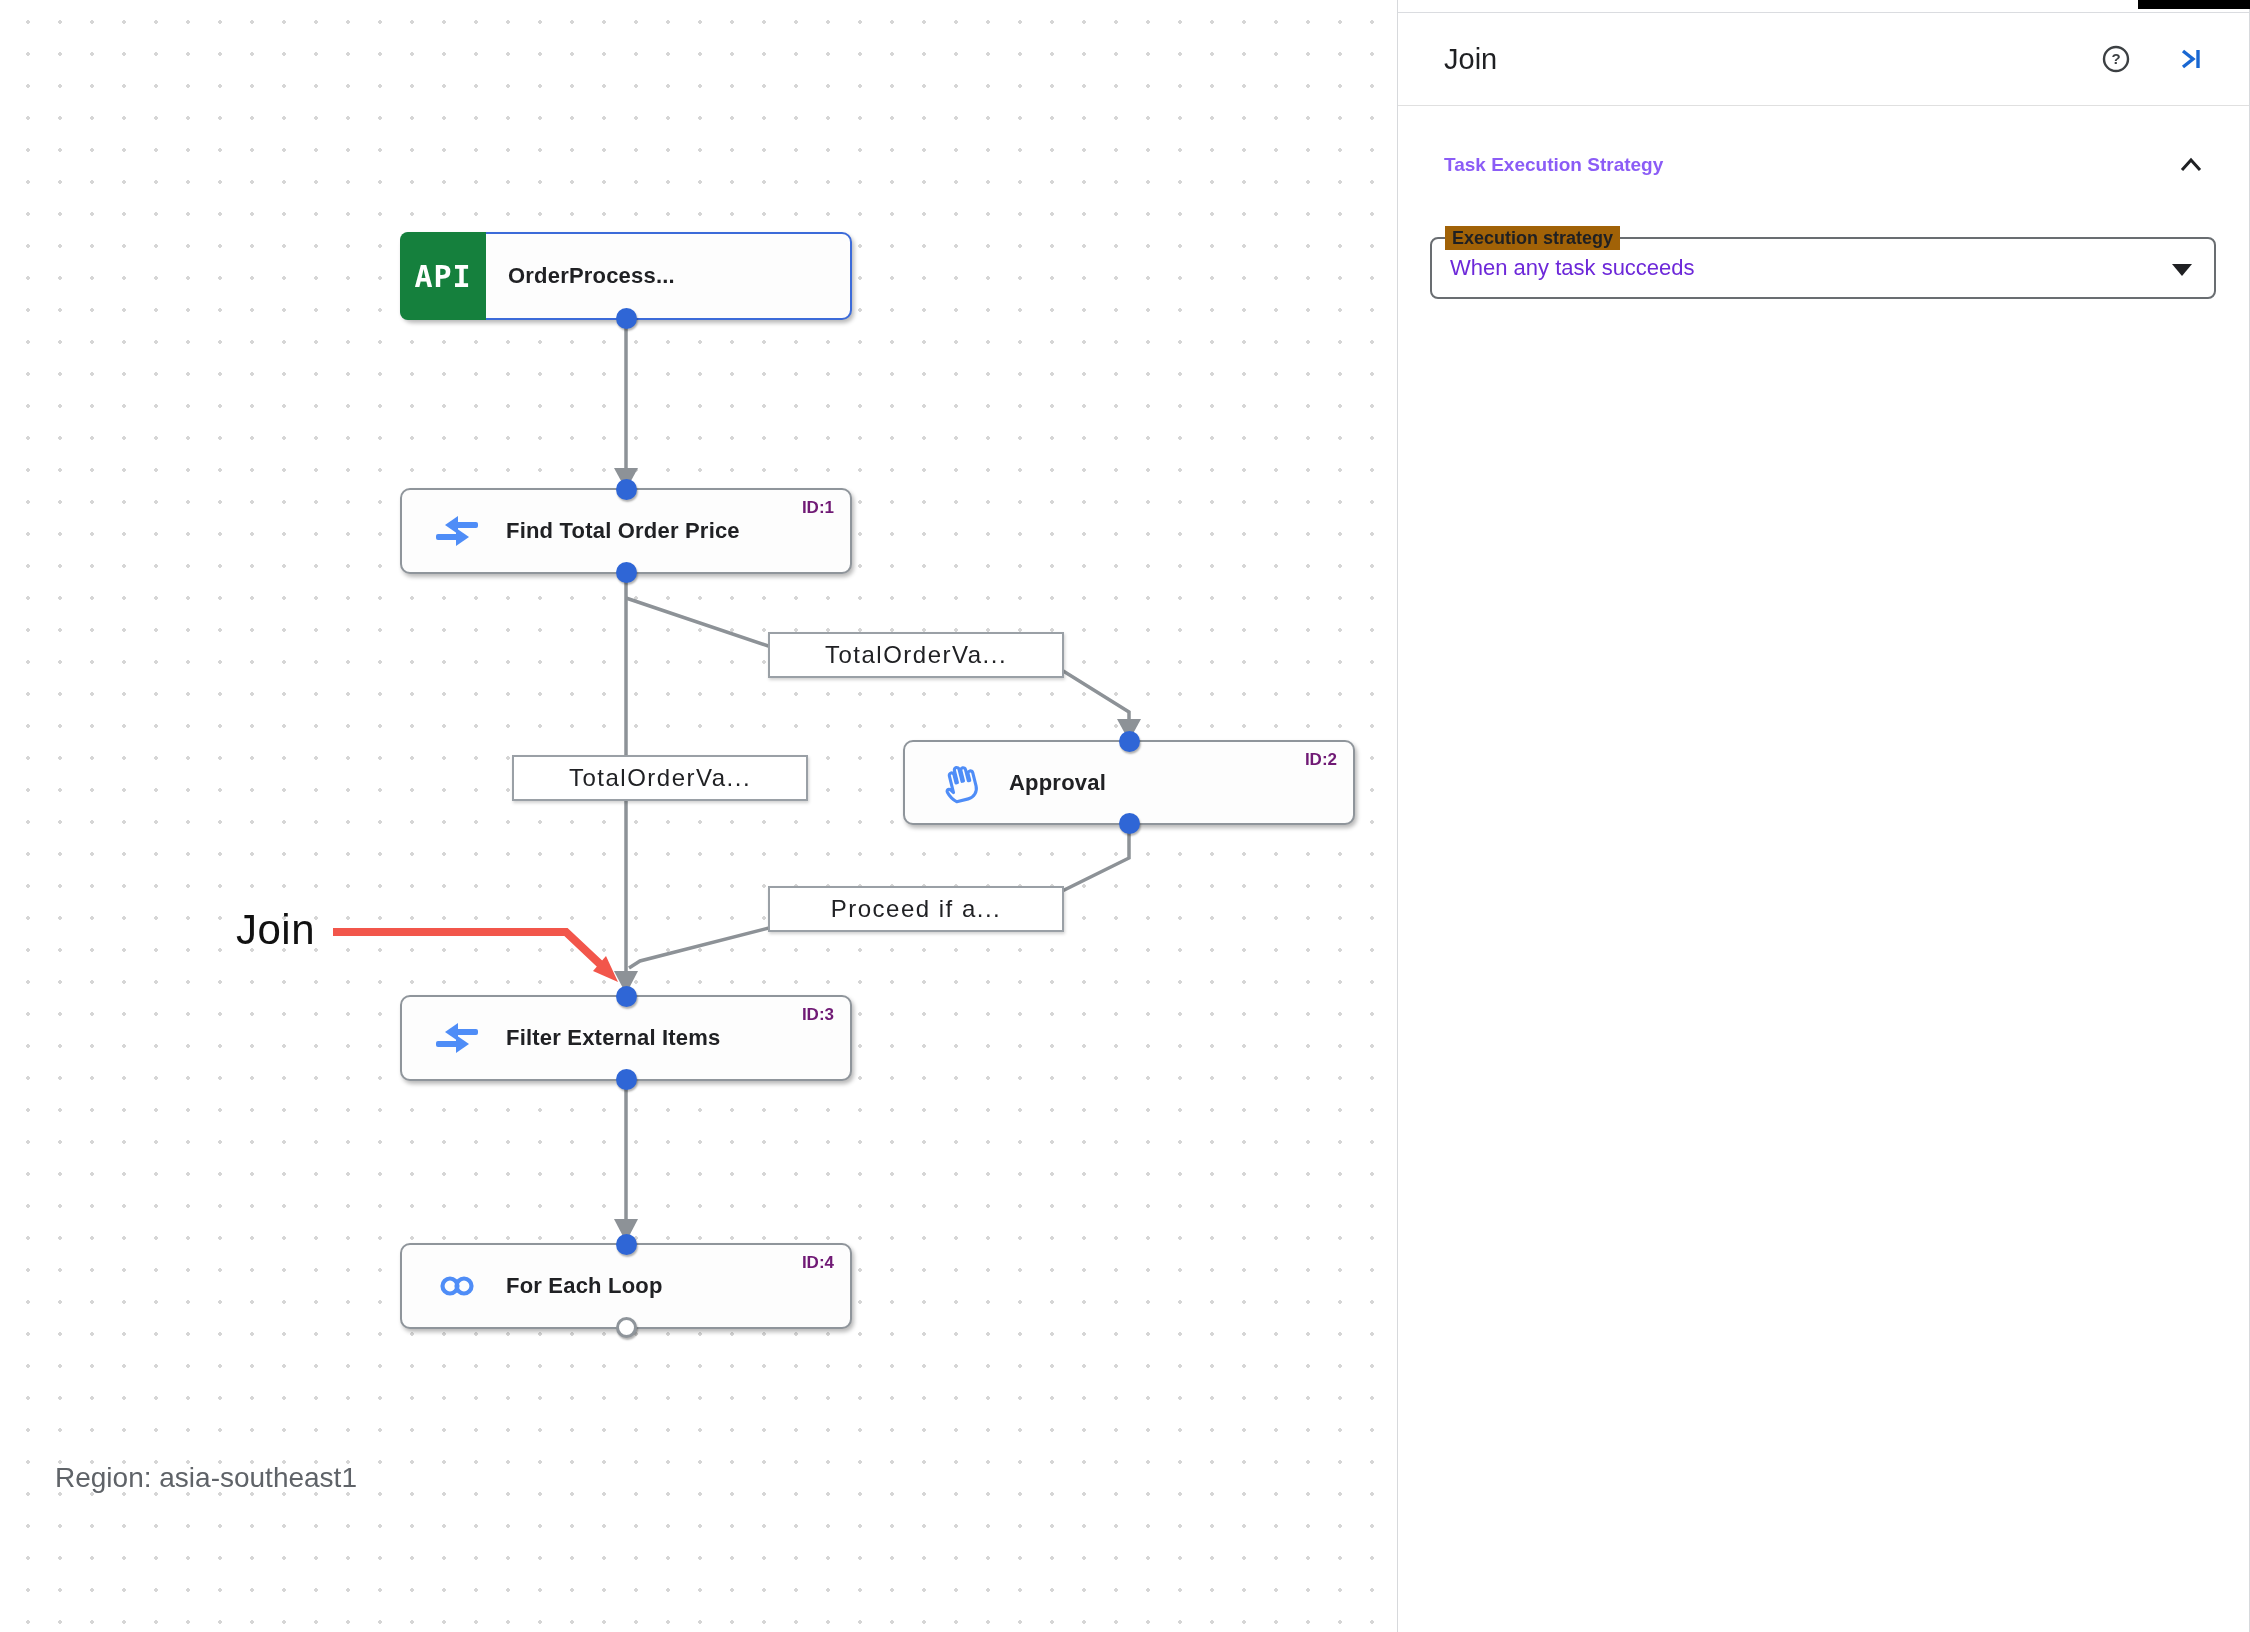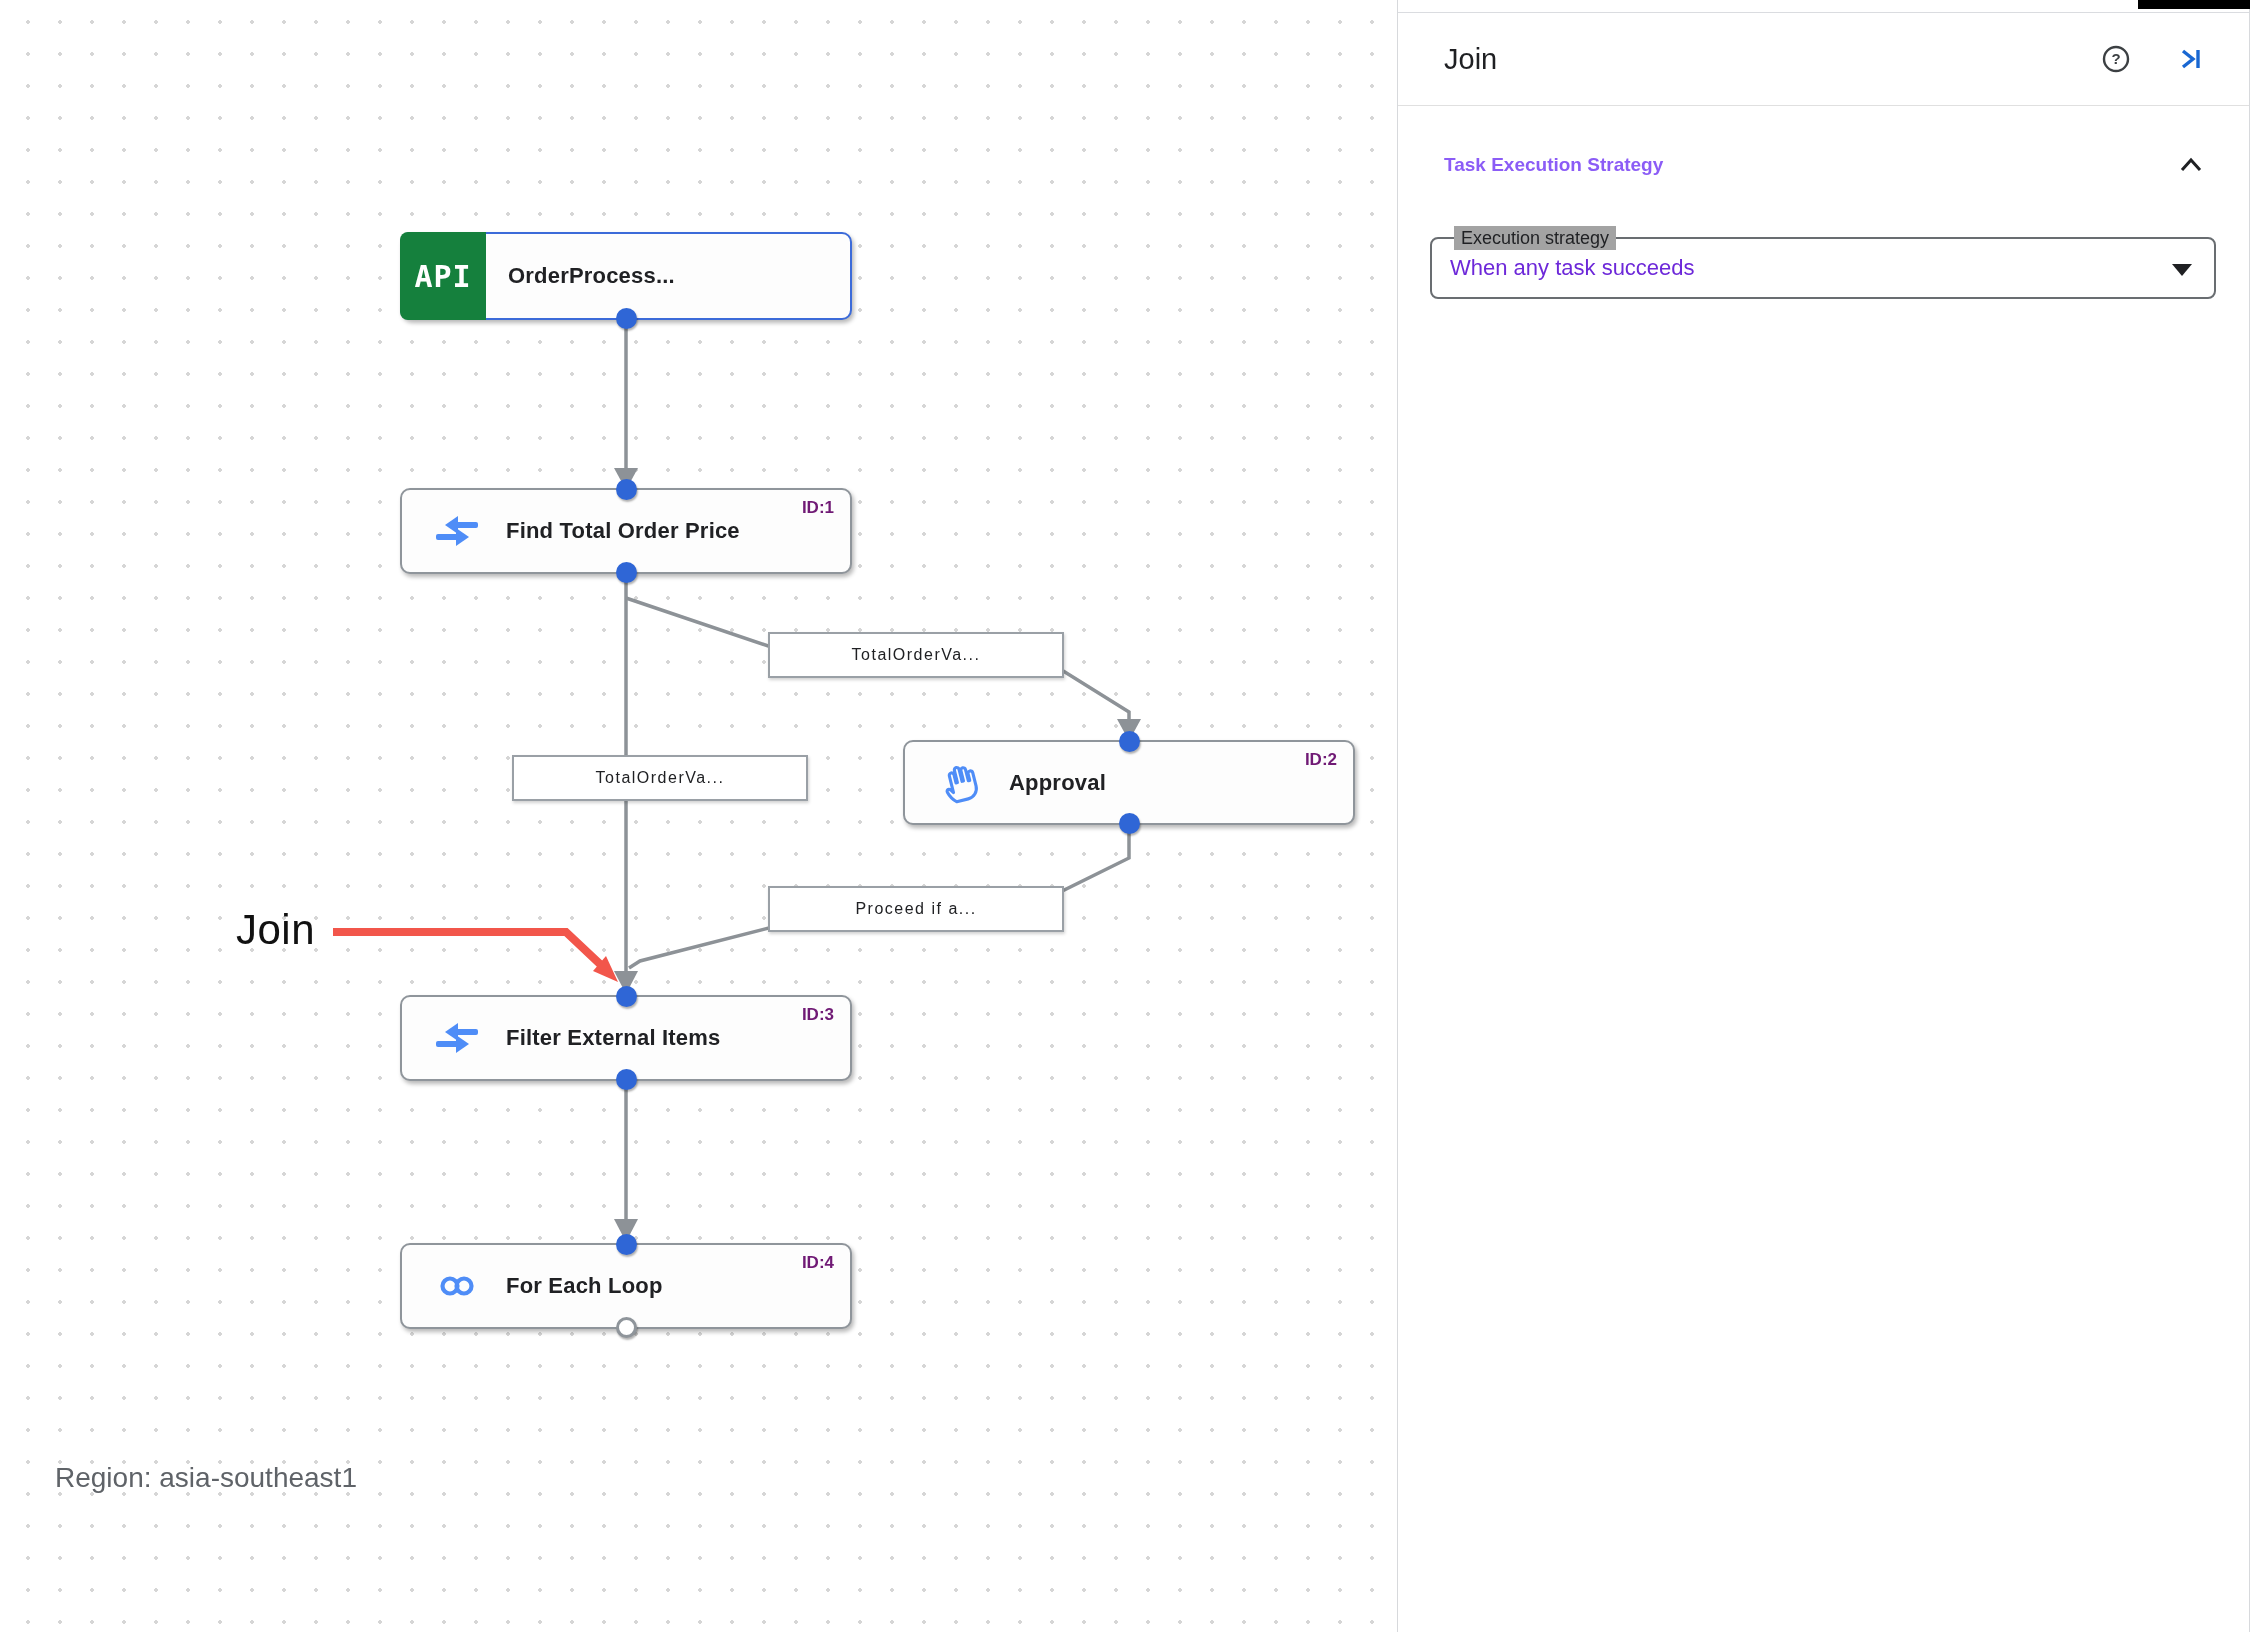--- a/index.html
+++ b/index.html
@@ -29,21 +29,21 @@
   
   .port { position:absolute; left:50%; width:21px; height:21px; margin-left:-10.5px; border-radius:50%;
           background:#2f66d6; box-shadow:1px 2px 2px rgba(0,0,0,.3); }
   .port.in  { top:-11px; }
   .port.out { bottom:-11px; }
   .port.open { background:#fff; border:3px solid #8f959b; }
 
   
   .edge-label { position:absolute; width:296px; height:46px; background:#fff;
                 border:2px solid #9aa0a6; border-radius:0; display:flex; align-items:center;
-                justify-content:center; font-size:16px; letter-spacing:1.5px; color:#202124;
+                justify-content:center; font-size:24px; letter-spacing:1.5px; color:#202124;
                 box-shadow:1px 2px 3px rgba(0,0,0,.18); white-space:nowrap; }
 
   .annotation-text { position:absolute; left:236px; top:906px; font-size:42px; font-weight:500;
                      color:#111; letter-spacing:.5px; }
   .region-label { position:absolute; left:55px; top:1462px; font-size:28px; color:#5f6368; }
 
   
   .panel { position:absolute; left:1397px; top:0; width:853px; height:1632px; background:#fff;
            border-left:1px solid #d7d9dc; border-right:1px solid #d7d9dc; }
   .panel-topline { position:absolute; left:0; top:12px; width:100%; height:1px; background:#dadce0; }
@@ -51,22 +51,22 @@
   .panel-title { font-size:29px; color:#1f2023; margin-left:46px; flex:1; }
   .panel-header .hicon { width:30px; height:30px; margin-right:44px; cursor:pointer; flex:none; }
   .panel-divider { position:absolute; left:0; top:105px; width:100%; height:1px; background:#e0e0e0; }
 
   .section-header { position:absolute; left:46px; top:152px; width:762px; display:flex; align-items:center; }
   .section-title { font-size:19px; font-weight:700; color:#8b5cf6; flex:1; }
   .chevron-btn { width:30px; height:26px; cursor:pointer; flex:none; }
 
   .select-field { position:absolute; left:32px; top:237px; width:786px; height:62px;
                   border:2px solid #696d71; border-radius:8px; background:#fff; cursor:pointer; }
-  .select-label { position:absolute; left:13px; top:-13px; background:#a3a3a3; padding:0 7px;
-                  font-size:18px; font-weight:400; color:#1f2023; line-height:24px;margin-left:9px; }
+  .select-label { position:absolute; left:13px; top:-13px; background:#a16207; padding:0 7px;
+                  font-size:18px; font-weight:700; color:#1f2023; line-height:24px; }
   .select-value { position:absolute; left:18px; top:16px; font-size:22px; color:#6d28d9; }
   .select-caret { position:absolute; right:22px; top:25px; width:0; height:0;
                   border-left:10px solid transparent; border-right:10px solid transparent;
                   border-top:12px solid #1f2023; }
 
   .black-strip { position:absolute; left:2138px; top:0; width:112px; height:9px; background:#000; }
 </style>
 </head>
 <body>
 

